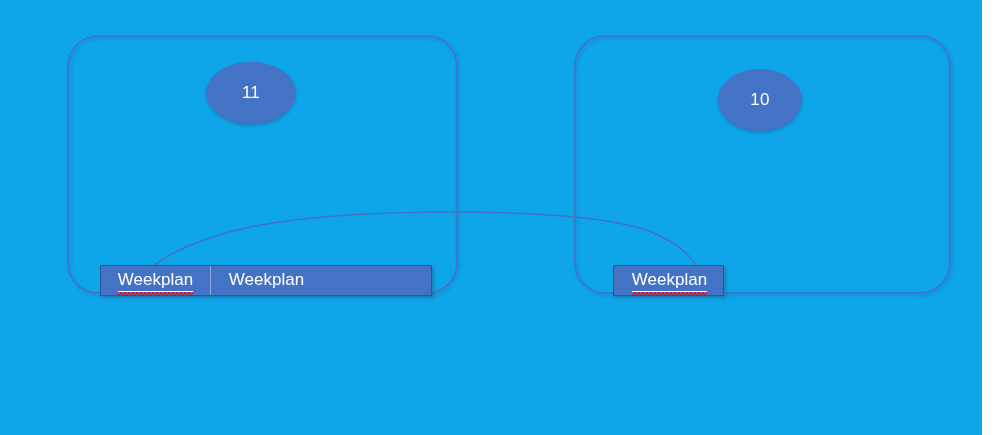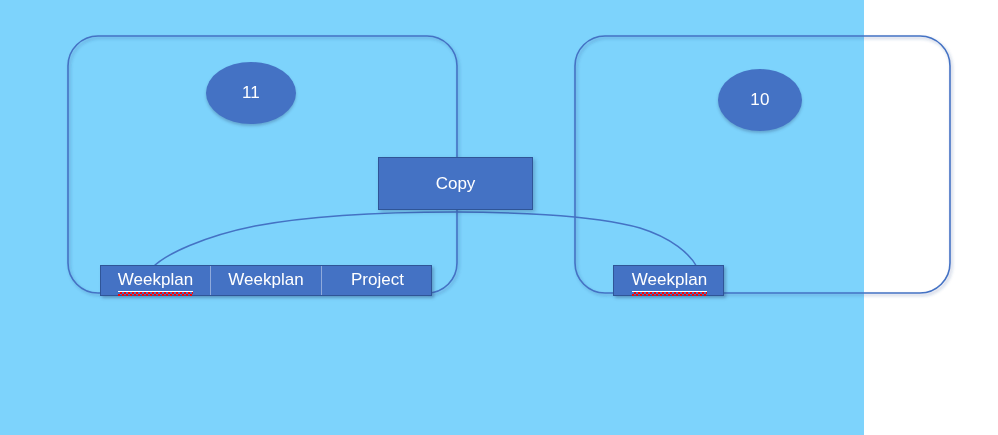--- a/index.html
+++ b/index.html
@@ -2,21 +2,21 @@
 <html><head>
 <meta charset="utf-8">
 <style>
   * { margin:0; padding:0; box-sizing:border-box; }
   html, body {
     width:998px; height:435px;
     background:#ffffff;
     font-family:"Liberation Sans", sans-serif;
     overflow:hidden;
   }
-  #stage { position:relative; width:864px; height:435px; background:#7dd3fc; }
+  #stage { position:relative; width:982px; height:435px; background:#0ea5e9; }
 
   
   #vector { position:absolute; left:0; top:0; width:998px; height:435px; }
 
   
   .node-ellipse {
     position:absolute;
     border-radius:50%;
     background:#4472C4;
     color:#ffffff;
@@ -94,32 +94,26 @@
     <span>11</span>
   </div>
 
   <div class="entity-table" style="left:100px; top:265px; width:332px; height:31px;">
     <div class="entity-cell" style="width:110px;">
       <span class="cell-text underlined misspelled">Weekplan</span>
     </div>
     <div class="entity-cell" style="width:111px;">
       <span class="cell-text">Weekplan</span>
     </div>
-    <div class="entity-cell" style="width:111px;">
-      <span class="cell-text">Project</span>
-    </div>
   </div>
 
   <div class="node-ellipse" style="left:718px; top:69px; width:84px; height:62px;text-align:center;">
     <span>10</span>
   </div>
 
   <div class="entity-table" style="left:613px; top:265px; width:111px; height:31px;">
     <div class="entity-cell" style="width:111px;">
       <span class="cell-text underlined misspelled">Weekplan</span>
     </div>
   </div>
 
-  <div class="process-box" style="left:378px; top:157px; width:155px; height:53px;">
-    <span>Copy</span>
-  </div>
 
 </div>
 
 </body></html>

